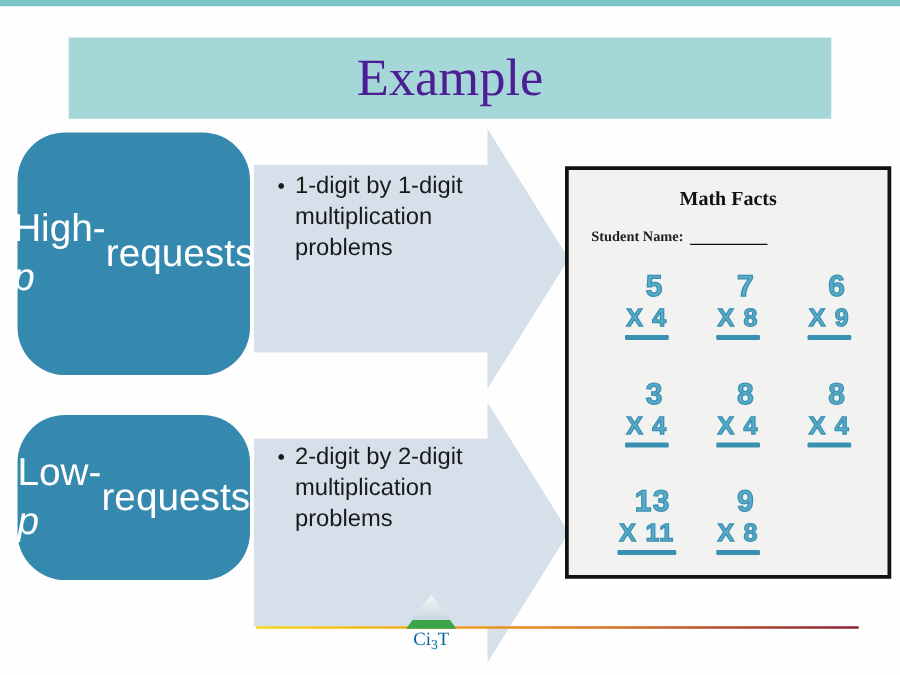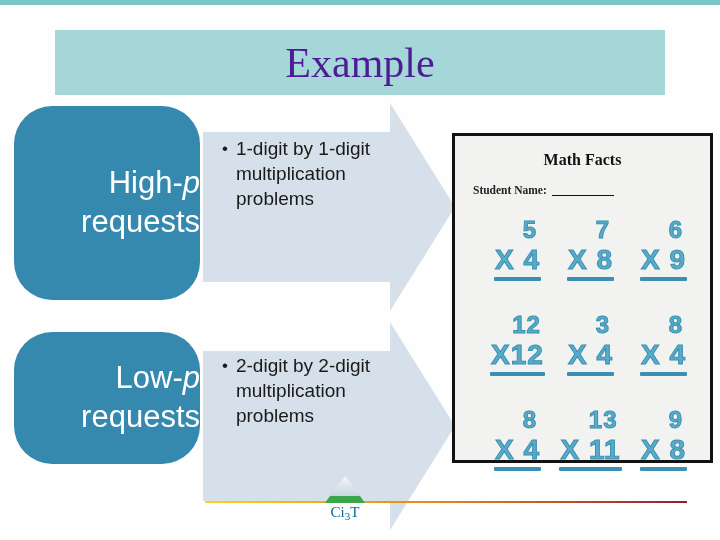--- a/index.html
+++ b/index.html
@@ -7,21 +7,21 @@
   body { font-family:"Liberation Sans", sans-serif; background:#ffffff; overflow:hidden; }
   .slide { position:relative; width:720px; height:540px; background:#fefefe; }
 
   .top-strip { position:absolute; left:0; top:0; width:720px; height:5px; background:#79c5c7; }
 
   .title-banner { position:absolute; left:55px; top:30px; width:610px; height:65px;
                   background:#a6d7d8; display:flex; align-items:center; justify-content:center; }
   .title-banner h1 { font-family:"Liberation Serif", serif; font-weight:400; font-size:42px; color:#4c1d95; }
 
   .side-box { position:absolute; left:14px; width:186px; background:#3689ae; border-radius:38px;
-              display:flex; flex-direction:column; align-items:flex-end; justify-content:center;
+              display:flex; flex-direction:row; align-items:center; justify-content:center;
               color:#ffffff; font-size:31px; line-height:1.25; z-index:2; }
   .side-box .p-ital { font-style:italic; }
   #box-high { top:106px; height:194px; }
   #box-low  { top:332px; height:132px; }
 
   .arrow-wrap { position:absolute; left:203px; width:252px; height:208px; z-index:1; }
   #arrow1 { top:103px; }
   #arrow2 { top:322px; }
   .arrow-wrap svg { display:block; width:100%; height:100%; }
 
@@ -36,21 +36,21 @@
   .ws-title { font-family:"Liberation Serif", serif; font-weight:700; font-size:16px;
               color:#111; text-align:center; margin-top:15px; }
   .ws-student { font-family:"Liberation Serif", serif; font-size:11.5px; color:#222;
                 margin:15px 0 0 18px; display:flex; align-items:flex-end; gap:5px;font-weight:bold; }
   .ws-blank { display:inline-block; width:62px; border-bottom:1.5px solid #111; height:12px; }
   .fact-grid { display:grid; grid-template-columns:repeat(3,1fr); row-gap:30px;
                padding:20px 10px 0 26px; }
   .fact { justify-self:center; display:flex; flex-direction:column; align-items:flex-end; }
   .fact-top { font-size:24px; font-weight:700; color:#58acc8; letter-spacing:1px;
               -webkit-text-stroke:1px #3a90b2; padding-right:4px; }
-  .fact-bot { font-size:28px; font-weight:700; color:#58acc8; letter-spacing:1px;
+  .fact-bot { font-size:20px; font-weight:700; color:#58acc8; letter-spacing:1px;
               -webkit-text-stroke:1px #3a90b2; padding:0 1px; }
   .ans-line { width:100%; height:4px; background:#3a90b2; margin-top:1px; border-radius:1px; }
 
   .grad-line { position:absolute; left:205px; top:501px; width:482px; height:2px; z-index:3;
                background:linear-gradient(to right,#f4d51d,#e8821e,#8c1f35); }
 
   .logo { position:absolute; left:317px; top:474px; width:56px; text-align:center; z-index:4; }
   .logo svg { display:block; margin:0 auto; }
   .logo-text { font-family:"Liberation Serif", serif; font-size:15px; color:#0369a1; line-height:1; margin-top:0px; }
   .logo-text sub { font-size:11px; vertical-align:-3px; }
@@ -111,25 +111,20 @@
         <div class="fact-top">7</div>
         <div class="fact-bot">X 8</div>
         <div class="ans-line"></div>
       </div>
       <div class="fact">
         <div class="fact-top">6</div>
         <div class="fact-bot">X 9</div>
         <div class="ans-line"></div>
       </div>
       <div class="fact">
-        <div class="fact-top">12</div>
-        <div class="fact-bot">X12</div>
-        <div class="ans-line"></div>
-      </div>
-      <div class="fact">
         <div class="fact-top">3</div>
         <div class="fact-bot">X 4</div>
         <div class="ans-line"></div>
       </div>
       <div class="fact">
         <div class="fact-top">8</div>
         <div class="fact-bot">X 4</div>
         <div class="ans-line"></div>
       </div>
       <div class="fact">

